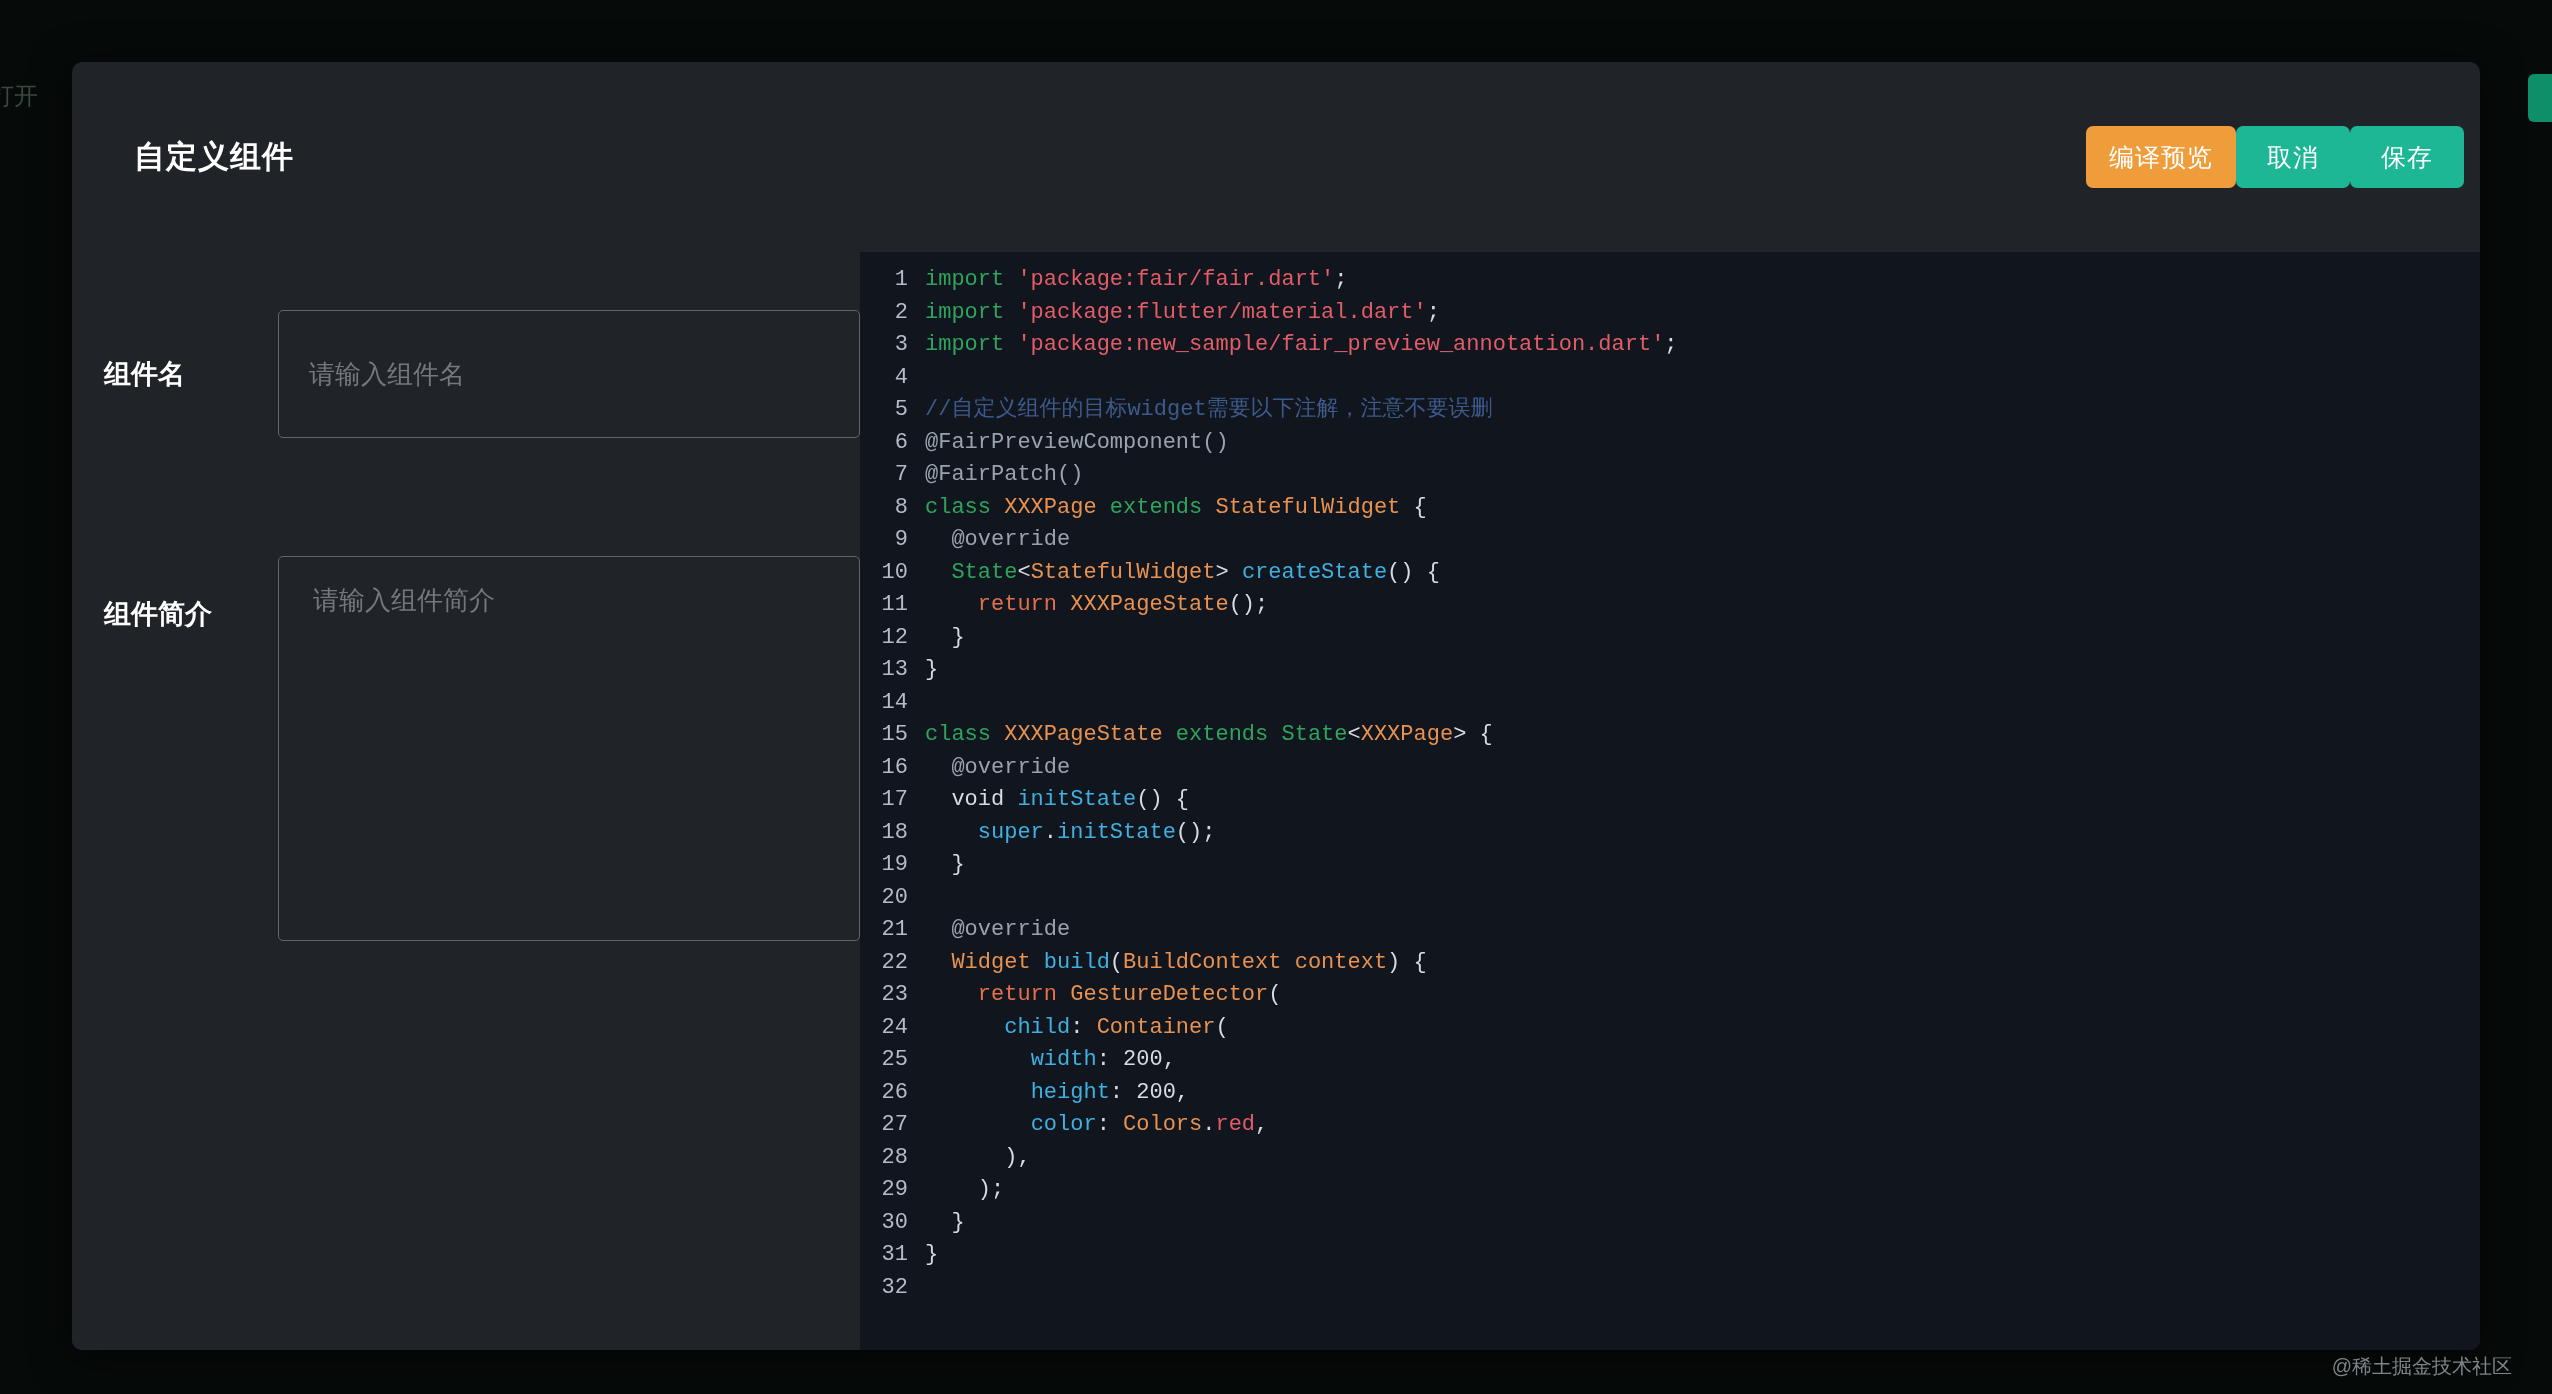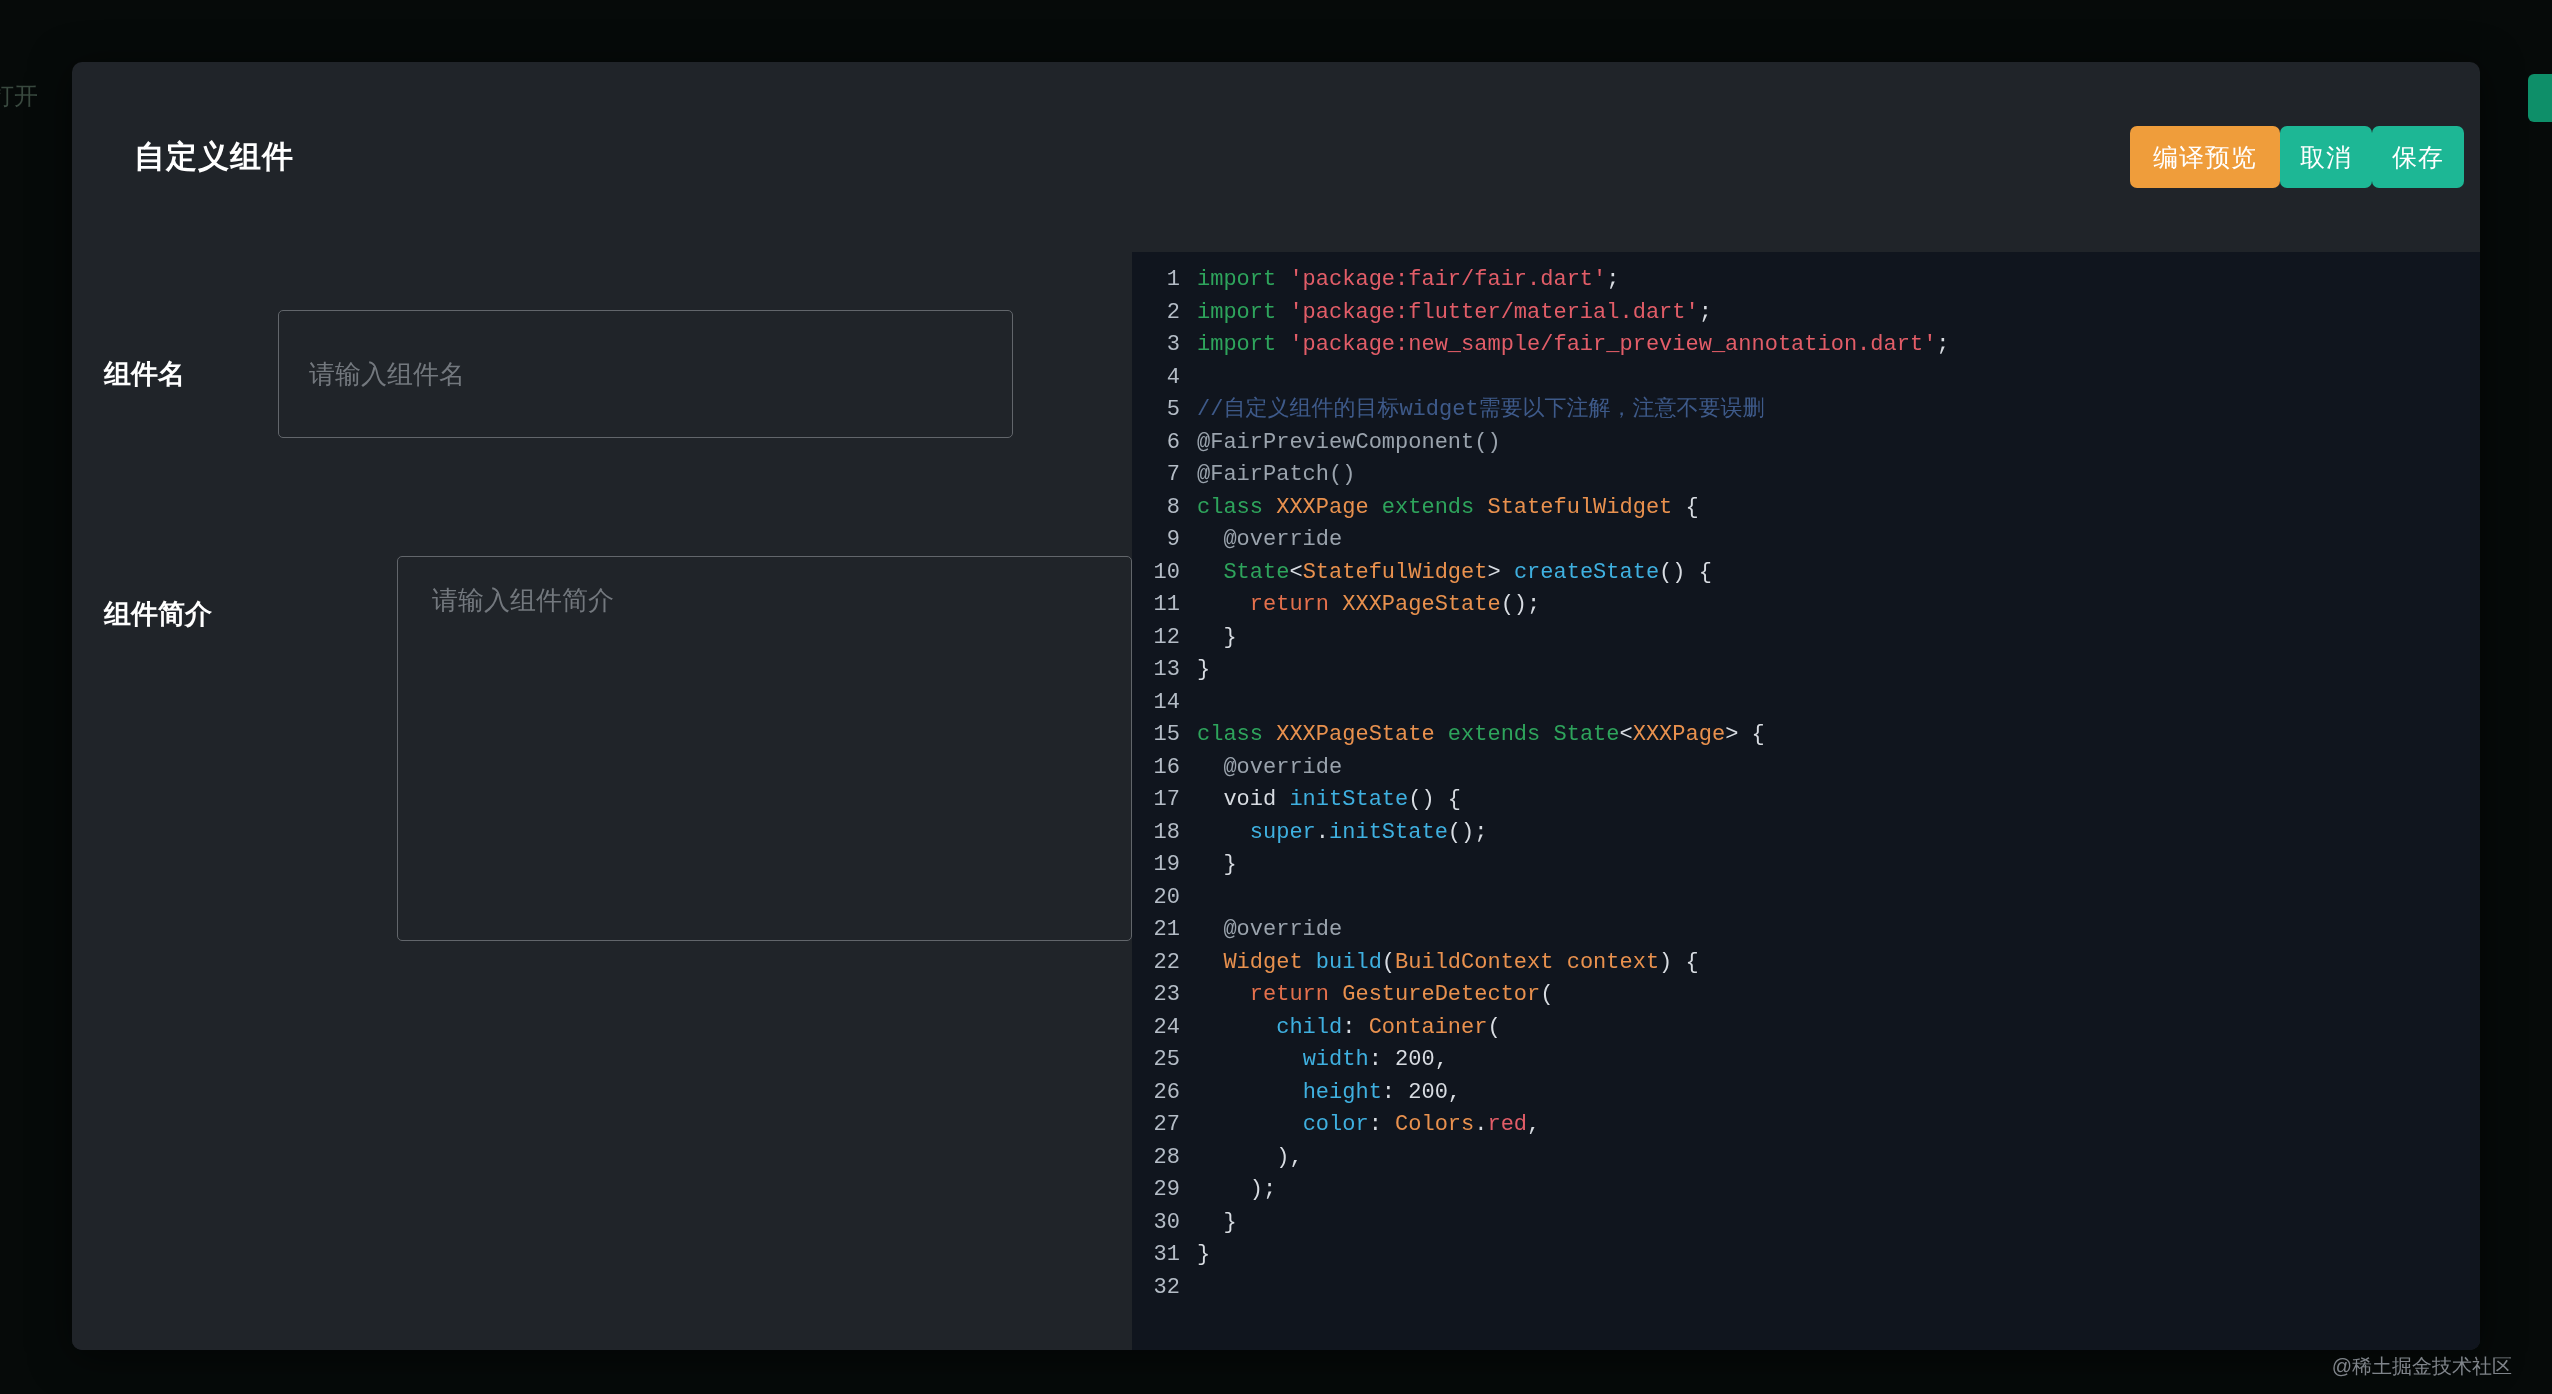--- a/index.html
+++ b/index.html
@@ -29,24 +29,24 @@
     height:190px;flex:none;display:flex;align-items:center;
     padding:0 16px 0 62px;
   }
   .modal-title{font-size:31px;font-weight:bold;color:#ffffff;letter-spacing:1px;}
   .header-buttons{margin-left:auto;display:flex;align-items:center;}
   .btn{
     height:62px;border:none;border-radius:7px;color:#ffffff;font-size:25px;
     font-family:inherit;cursor:pointer;letter-spacing:1px;
   }
   .btn-compile{padding:0 23px;background:#ef9d3b;}
-  .btn-small{padding:0 20px;background:#1db795;}
+  .btn-small{padding:0 31px;background:#1db795;}
   .modal-body{flex:1;display:flex;min-height:0;}
   .form-panel{
-    width:1060px;flex:none;box-sizing:border-box;
+    width:788px;flex:none;box-sizing:border-box;
     padding:58px 0 0 32px;background:#202429;
   }
   .form-row{display:flex;}
   .row-name{align-items:center;}
   .row-desc{margin-top:118px;align-items:flex-start;justify-content:space-between;}
   .form-label{
     width:174px;flex:none;font-size:27px;font-weight:600;color:#ffffff;
   }
   .row-desc .form-label{padding-top:40px;}
   .name-input{

